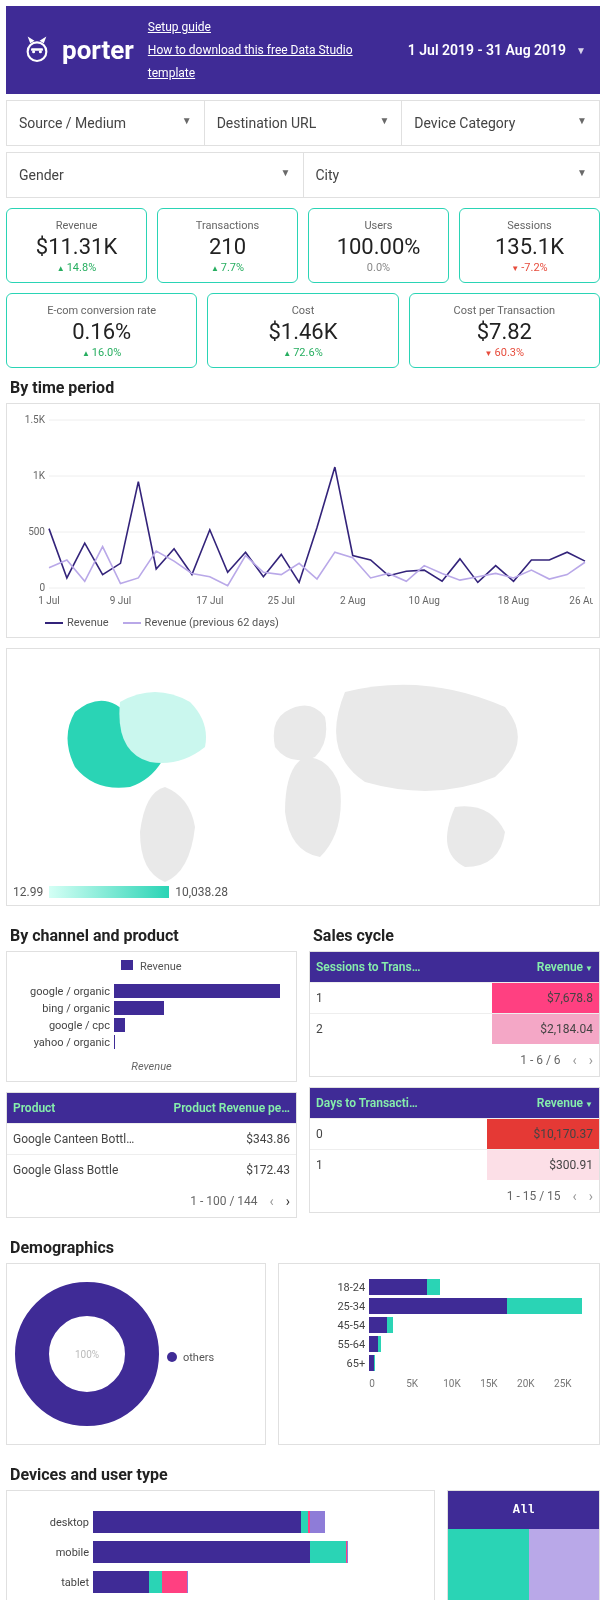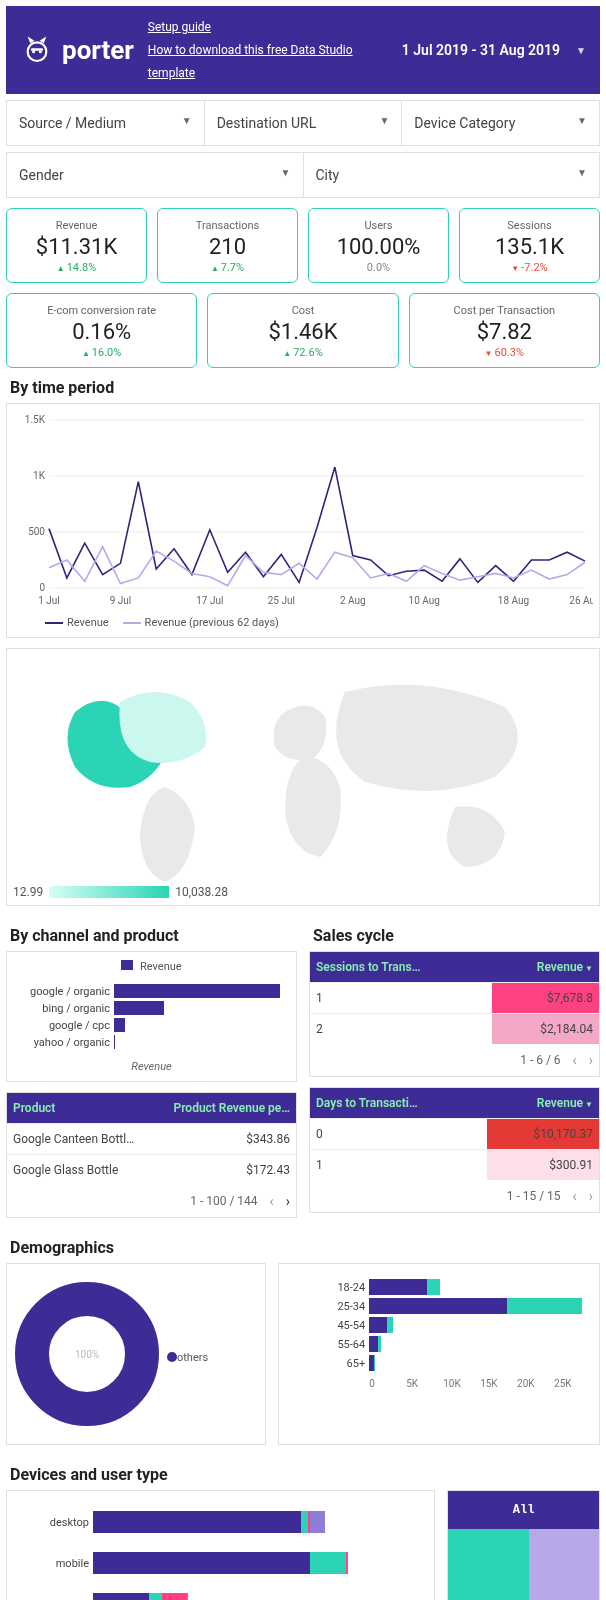--- a/index.html
+++ b/index.html
@@ -26,21 +26,21 @@
     color:#fff;
     padding:10px 14px;
     display:flex;
     align-items:center;
     gap:14px;
   }
   .logo{display:flex;align-items:center;gap:8px;font-weight:700;font-size:26px;}
   .logo svg{width:34px;height:34px;}
   .header-links{flex:1;font-size:12px;line-height:1.9;}
   .header-links a{color:#fff;text-decoration:underline;display:block;}
-  .date-pick{display:flex;align-items:center;gap:16px;font-size:14px;font-weight:600;}
+  .date-pick{display:flex;align-items:center;gap:10px;font-size:14px;font-weight:600;}
   .chev{font-size:10px;opacity:.8;}
   
   .filters{display:flex;flex-wrap:wrap;border:1px solid var(--border);margin:6px 0;}
   .filter{flex:1;min-width:180px;padding:14px 12px;border-right:1px solid var(--border);display:flex;justify-content:space-between;align-items:flex-start;font-size:14px;color:#444;}
   .filter:last-child{border-right:none;}
   .filters.row2 .filter{min-width:280px;}
   
   .kpis{display:flex;flex-wrap:wrap;gap:10px;margin:10px 0;}
   .kpi{flex:1;min-width:130px;border:1.5px solid var(--teal);border-radius:6px;padding:10px 8px 8px;text-align:center;}
   .kpi.wide{min-width:180px;}
@@ -86,21 +86,21 @@
   .hrow .lbl{width:78px;text-align:right;color:#444;}
   .hrow .bar-area{flex:1;position:relative;height:14px;}
   .segbar{display:flex;height:18px;}
   .seg{height:100%;}
   .axis{display:flex;font-size:10px;color:#777;padding-left:82px;}
   .axis span{flex:1;text-align:left;}
   .xcap{font-style:italic;text-align:center;font-size:11px;color:#666;margin-top:4px;}
   
   .donut-wrap{display:flex;flex-direction:row;align-items:center;padding:10px 0;}
   .donut-center{font-size:10px;fill:#bbb;text-anchor:middle;}
-  .donut-legend{font-size:11px;color:#555;display:flex;align-items:center;margin-top:6px;}
+  .donut-legend{font-size:11px;color:#555;display:flex;align-items:center;gap:6px;margin-top:6px;}
   .dot{width:10px;height:10px;border-radius:50%;display:inline-block;}
   
   .tree{height:190px;display:flex;flex-direction:column;font-size:12px;color:#fff;text-align:center;}
   .tree .full{background:var(--purple);padding:12px;font-weight:700;font-family:Liberation Mono, monospace;}
   .tree .bot{flex:1;display:flex;}
   .tree .bot .a{flex:1.15;background:var(--teal);display:flex;align-items:center;justify-content:center;color:#106e5c;}
   .tree .bot .b{flex:1;background:#b9a8e8;display:flex;align-items:center;justify-content:center;color:#5a4aa0;}
   .sort-caret{font-size:8px;margin-left:2px;}
 </style>
 </head>
@@ -425,21 +425,21 @@
     <div id="dev-bars" class="hbars">
           <div class="hrow" style="margin:8px 0">
        <div class="lbl" style="width:74px">desktop</div>
        <div class="bar-area segbar" style="height:22px">
               <div class="seg" style="width:62.5%;background:var(--purple)"></div>
               <div class="seg" style="width:2.166666666666667%;background:var(--teal)"></div>
               <div class="seg" style="width:0.5%;background:#ff4081"></div>
               <div class="seg" style="width:4.5%;background:#8e7cd8"></div>
             </div>
      </div>
-          <div class="hrow" style="margin:19px 0">
+          <div class="hrow" style="margin:8px 0">
        <div class="lbl" style="width:74px">mobile</div>
        <div class="bar-area segbar" style="height:22px">
               <div class="seg" style="width:65%;background:var(--purple)"></div>
               <div class="seg" style="width:10.833333333333334%;background:var(--teal)"></div>
               <div class="seg" style="width:0.33333333333333337%;background:#ff4081"></div>
               <div class="seg" style="width:0.16666666666666669%;background:#8e7cd8"></div>
             </div>
      </div>
           <div class="hrow" style="margin:8px 0">
        <div class="lbl" style="width:74px">tablet</div>

